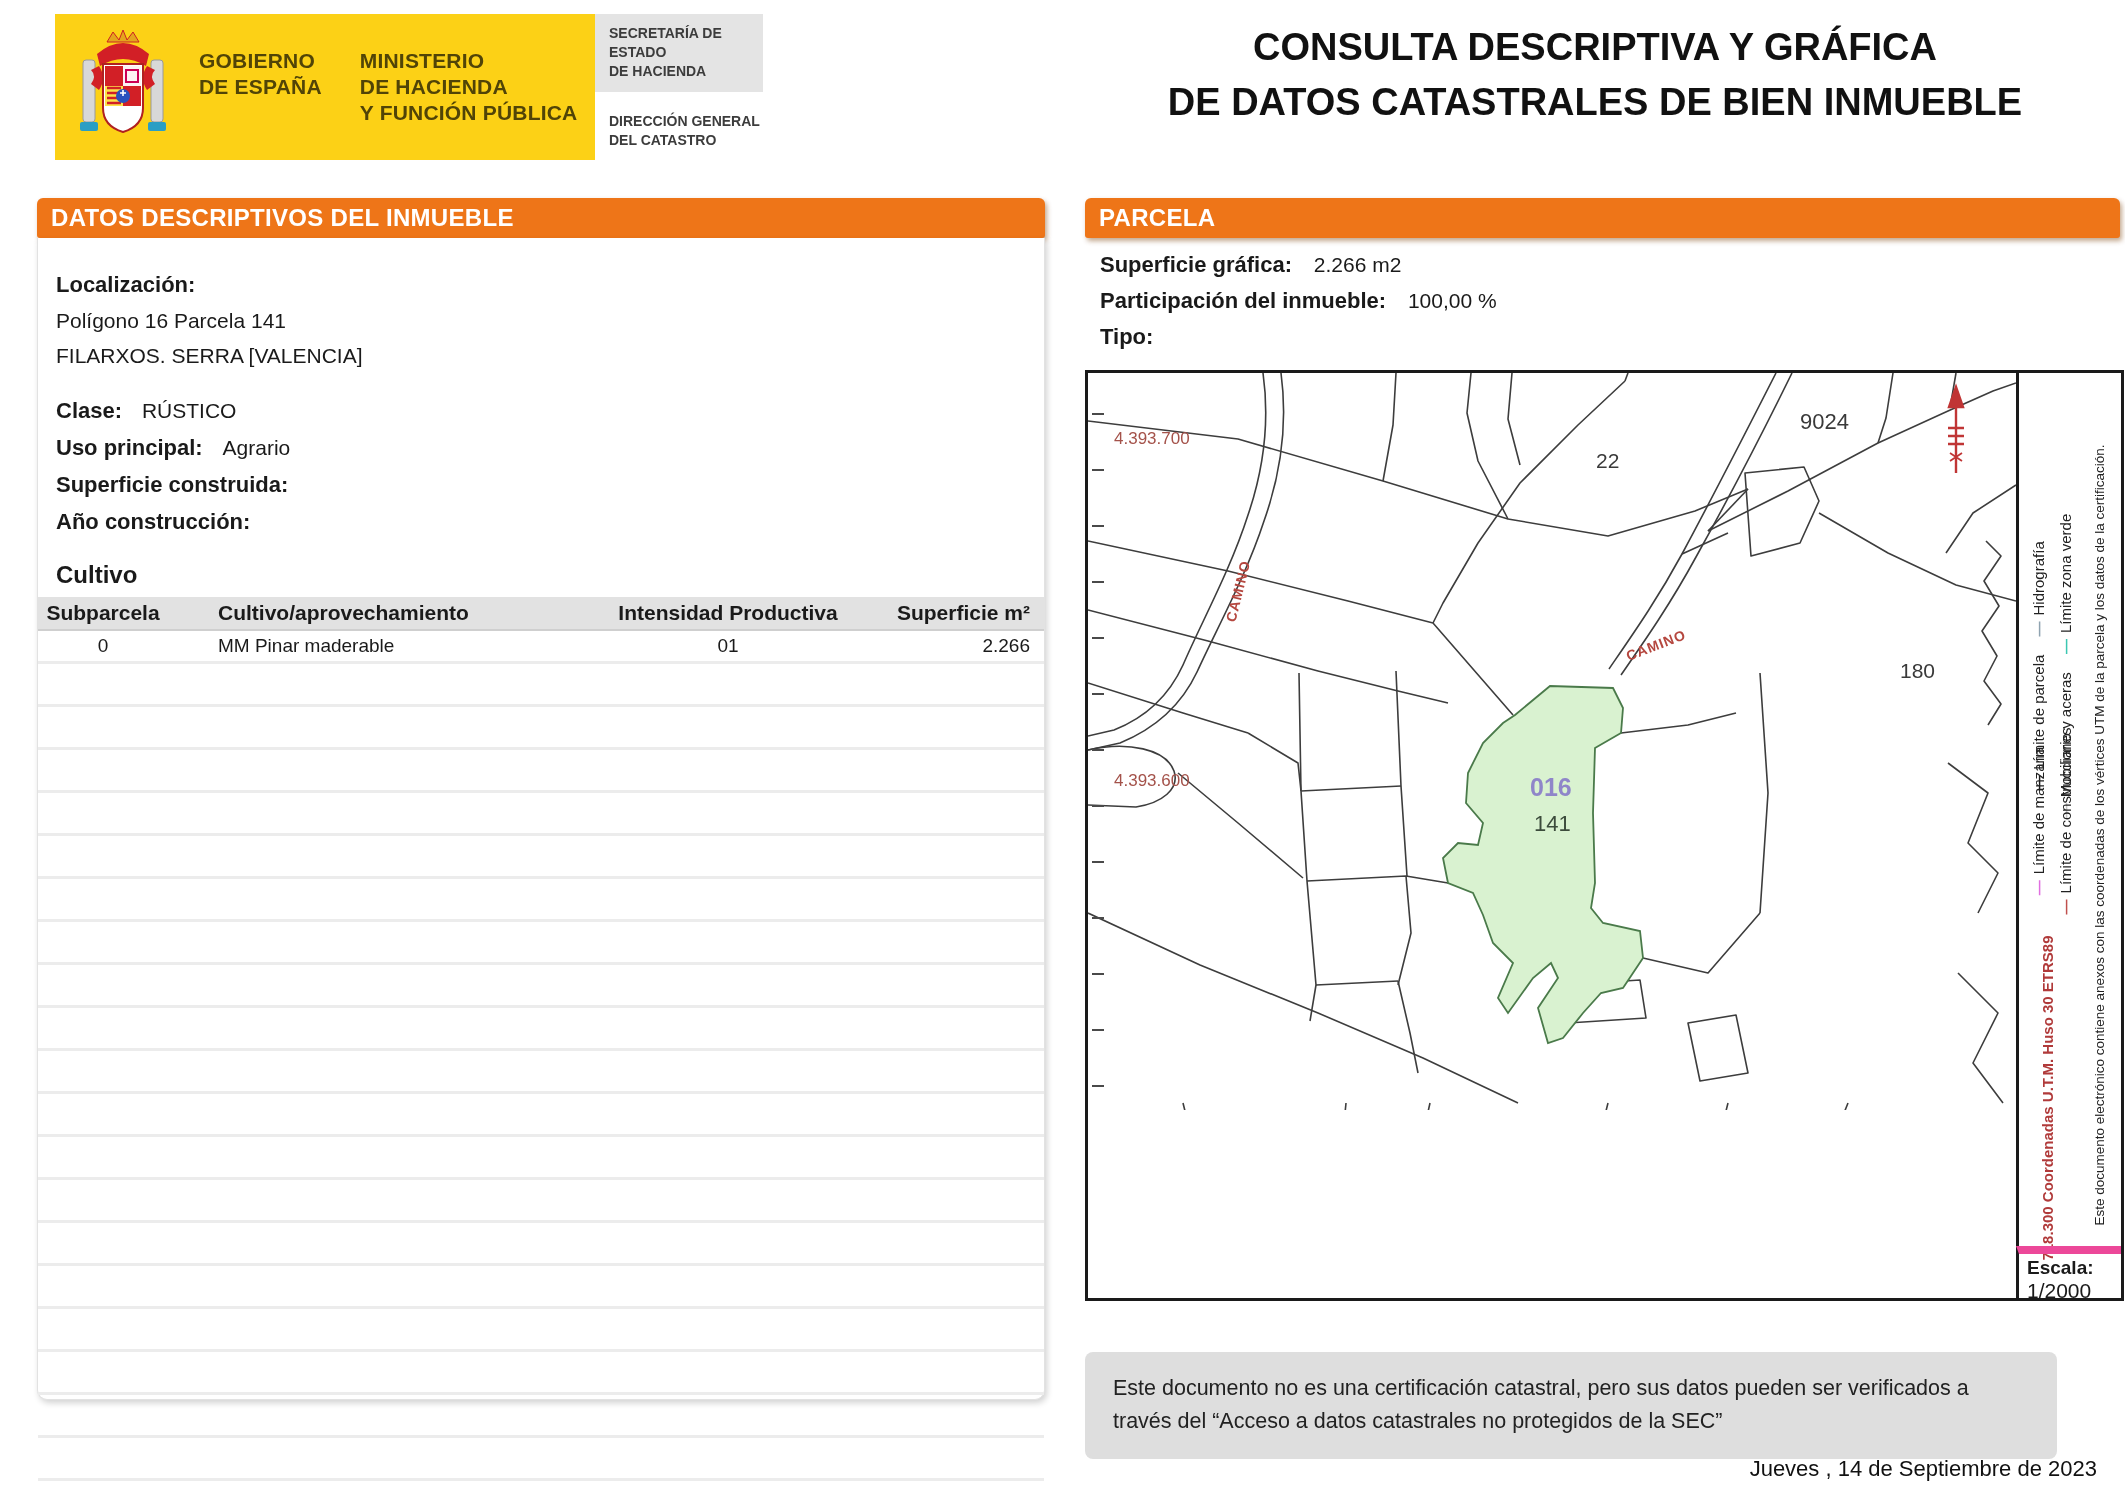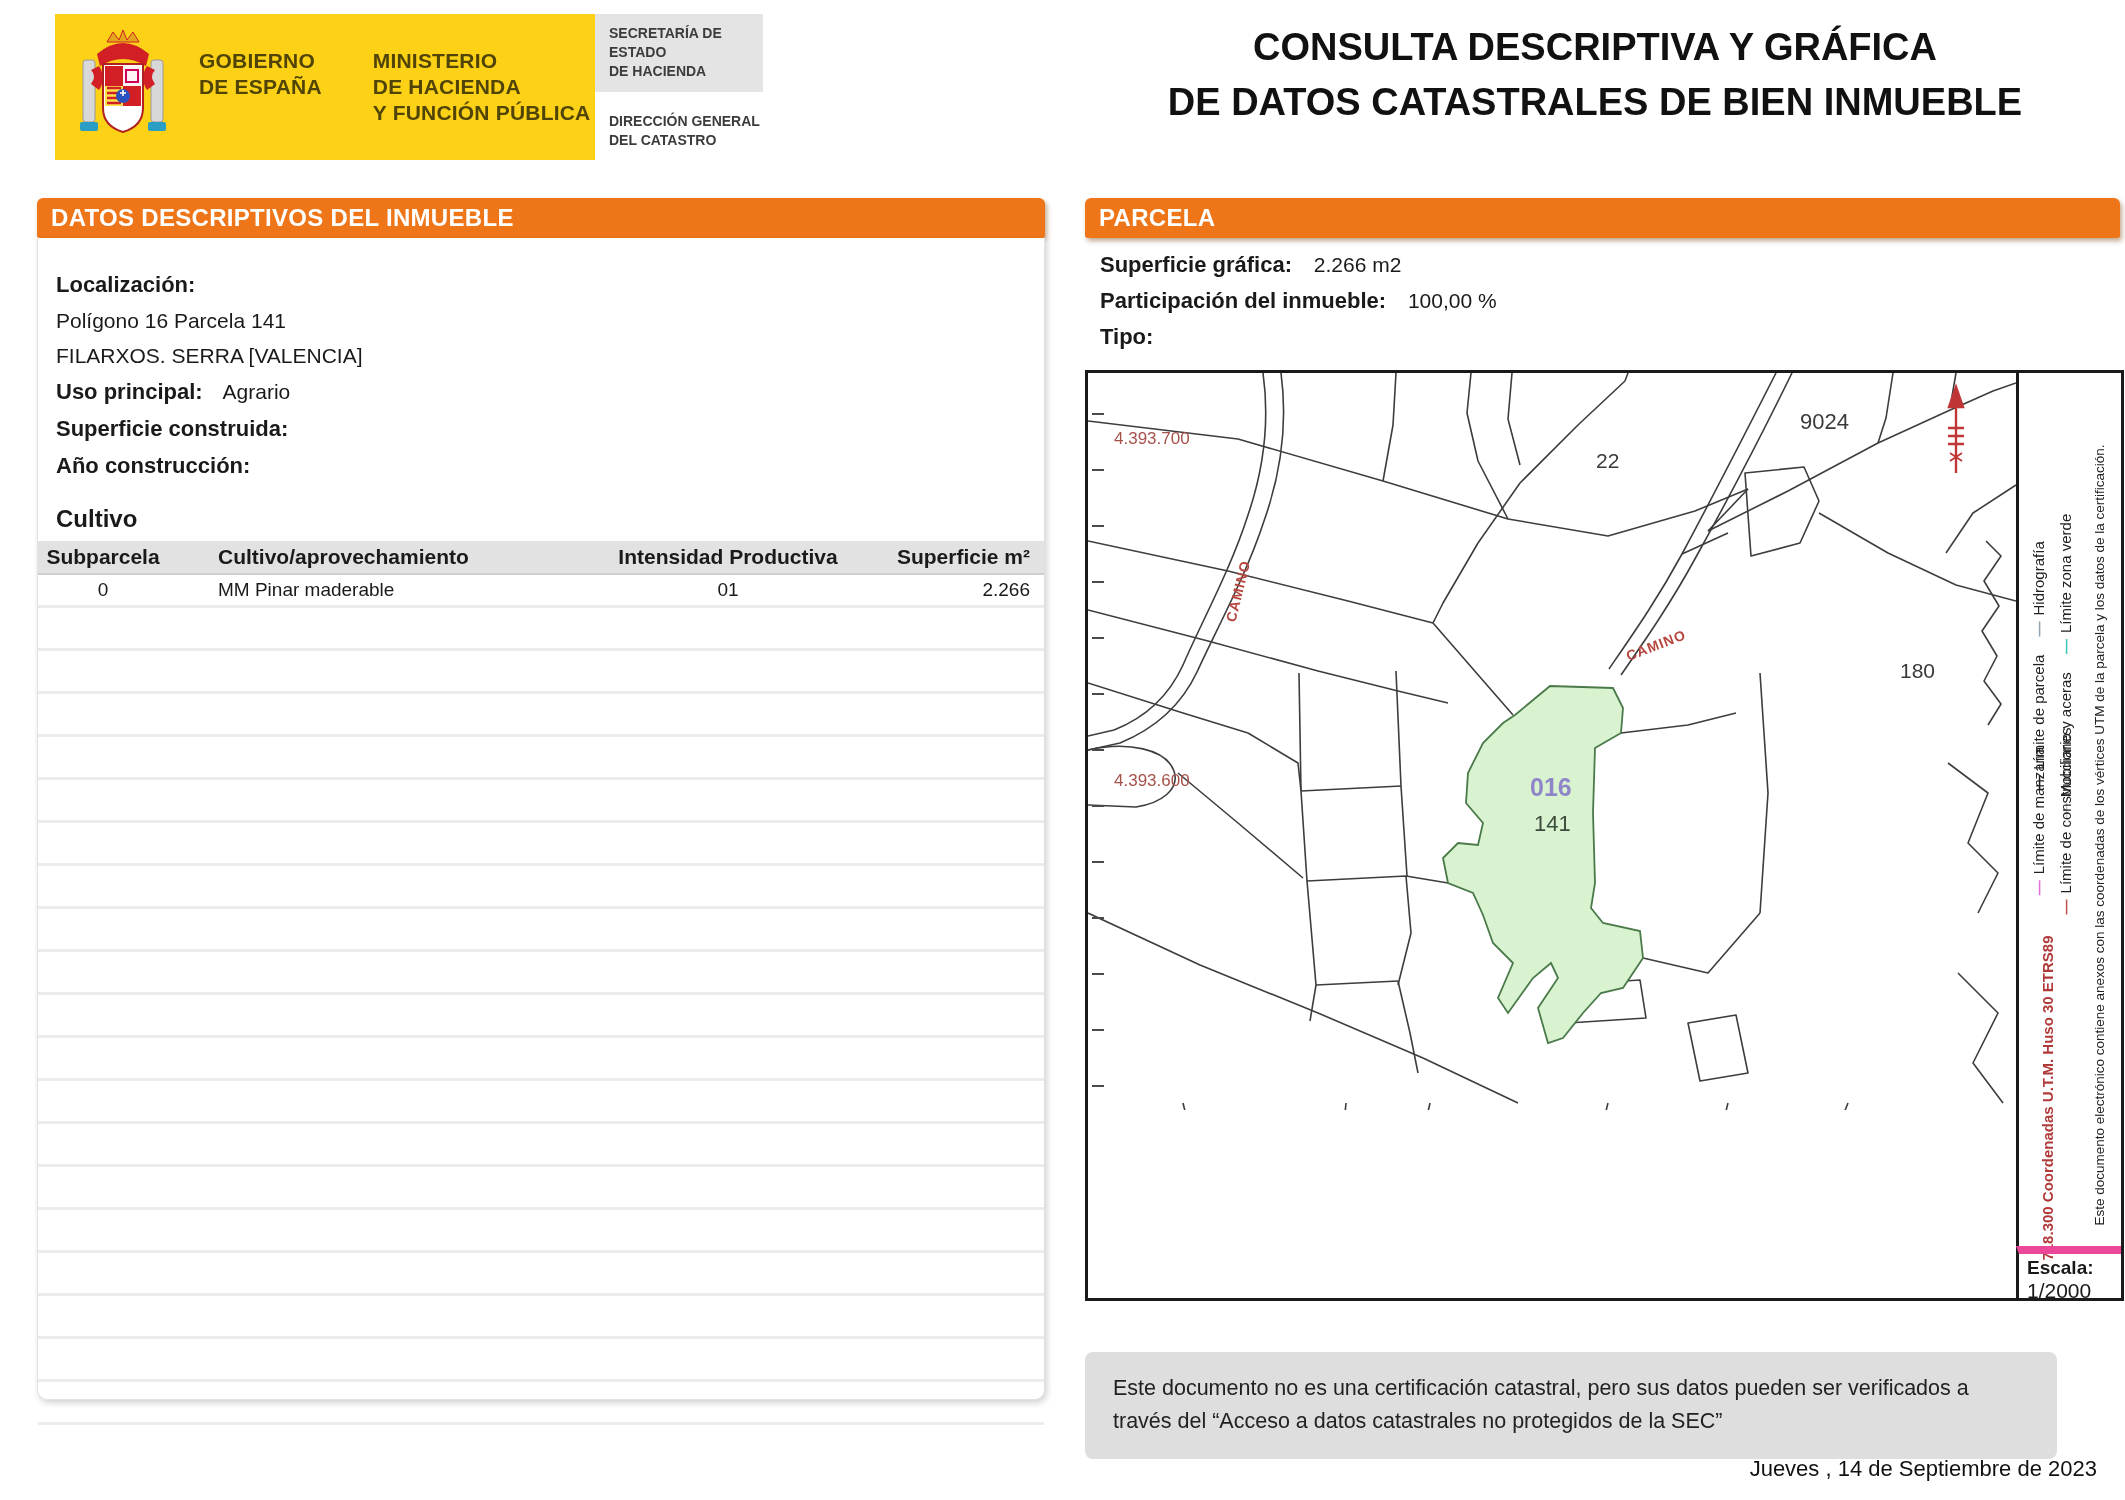--- a/index.html
+++ b/index.html
@@ -2,21 +2,21 @@
 <html><head>
 <meta charset="utf-8">
 <style>
   html,body{margin:0;padding:0;background:#fff;}
   body{width:2125px;height:1500px;position:relative;font-family:"Liberation Sans",sans-serif;color:#1a1a1a;overflow:hidden;}
   #page{position:absolute;inset:0;background:#fff;}
 
   
   .logo-banner{position:absolute;left:55px;top:14px;width:540px;height:146px;background:#fcd116;display:flex;align-items:center;}
   .coa{margin-left:22px;flex:0 0 auto;}
-  .logo-text{display:flex;gap:51px;margin-left:30px;}
+  .logo-text{display:flex;gap:38px;margin-left:30px;}
   .logo-col{font-weight:bold;color:#514407;font-size:21px;line-height:1.25;letter-spacing:.2px;}
   .gray-box{position:absolute;left:595px;top:14px;width:168px;height:78px;background:#e4e4e4;padding:10px 0 0 14px;box-sizing:border-box;}
   .gray-box,.dir-box{font-size:14px;font-weight:bold;color:#3c3c3c;line-height:1.35;}
   .dir-box{position:absolute;left:609px;top:112px;width:180px;}
   .main-title{position:absolute;left:1150px;top:20px;width:890px;text-align:center;font-weight:bold;font-size:38px;line-height:1.45;color:#111;}
   .ref-line{position:absolute;left:1150px;top:138px;width:760px;text-align:right;font-size:24px;}
   .ref-line .lbl{font-weight:bold;}
   .ref-line .val{margin-left:18px;letter-spacing:.5px;}
 
   
@@ -120,20 +120,24 @@
   <div class="main-title">
     <div>CONSULTA DESCRIPTIVA Y GRÁFICA</div>
     <div>DE DATOS CATASTRALES DE BIEN INMUEBLE</div>
   </div>
 
   <div class="bar" id="bar-left">DATOS DESCRIPTIVOS DEL INMUEBLE</div>
   <div class="panel-body">
     <div class="fld" style="margin-top:14px;"><b>Localización:</b></div>
     <div class="fld">Polígono 16 Parcela 141</div>
     <div class="fld">FILARXOS. SERRA [VALENCIA]</div>
+    <div class="fld" style="margin-top:30px;">
+      <b>Clase:</b>
+      <span class="v">RÚSTICO</span>
+    </div>
     <div class="fld">
       <b>Uso principal:</b>
       <span class="v">Agrario</span>
     </div>
     <div class="fld">
       <b>Superficie construida:</b>
       <span class="v"></span>
     </div>
     <div class="fld">
       <b>Año construcción:</b>

